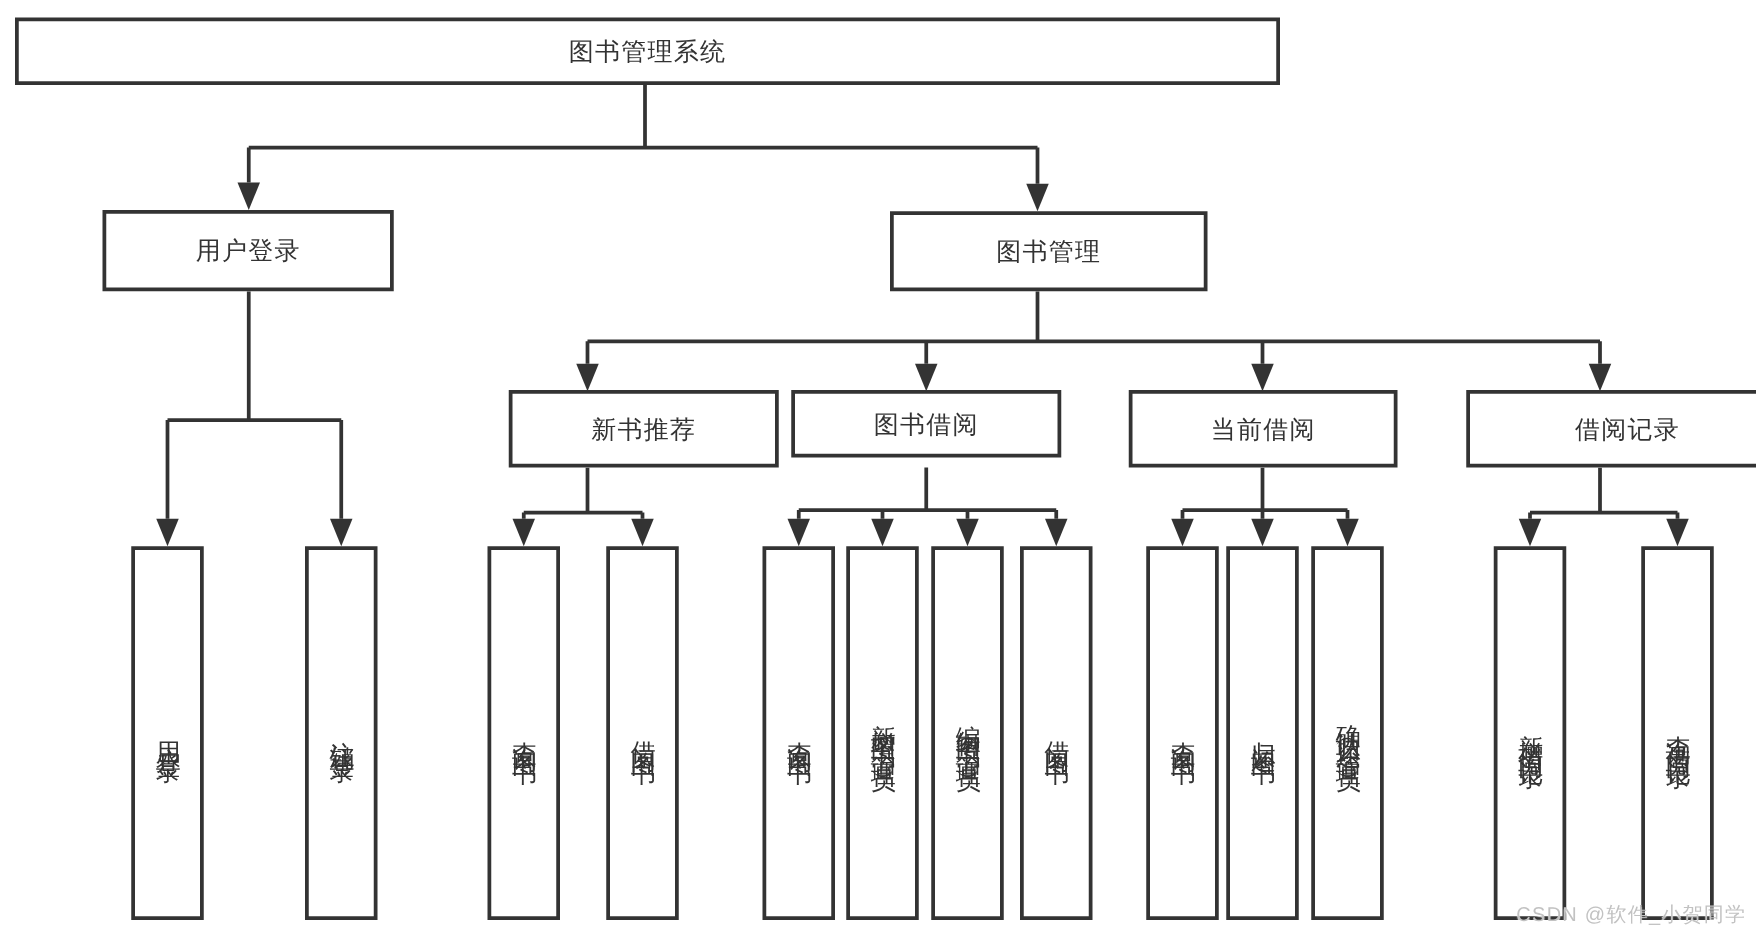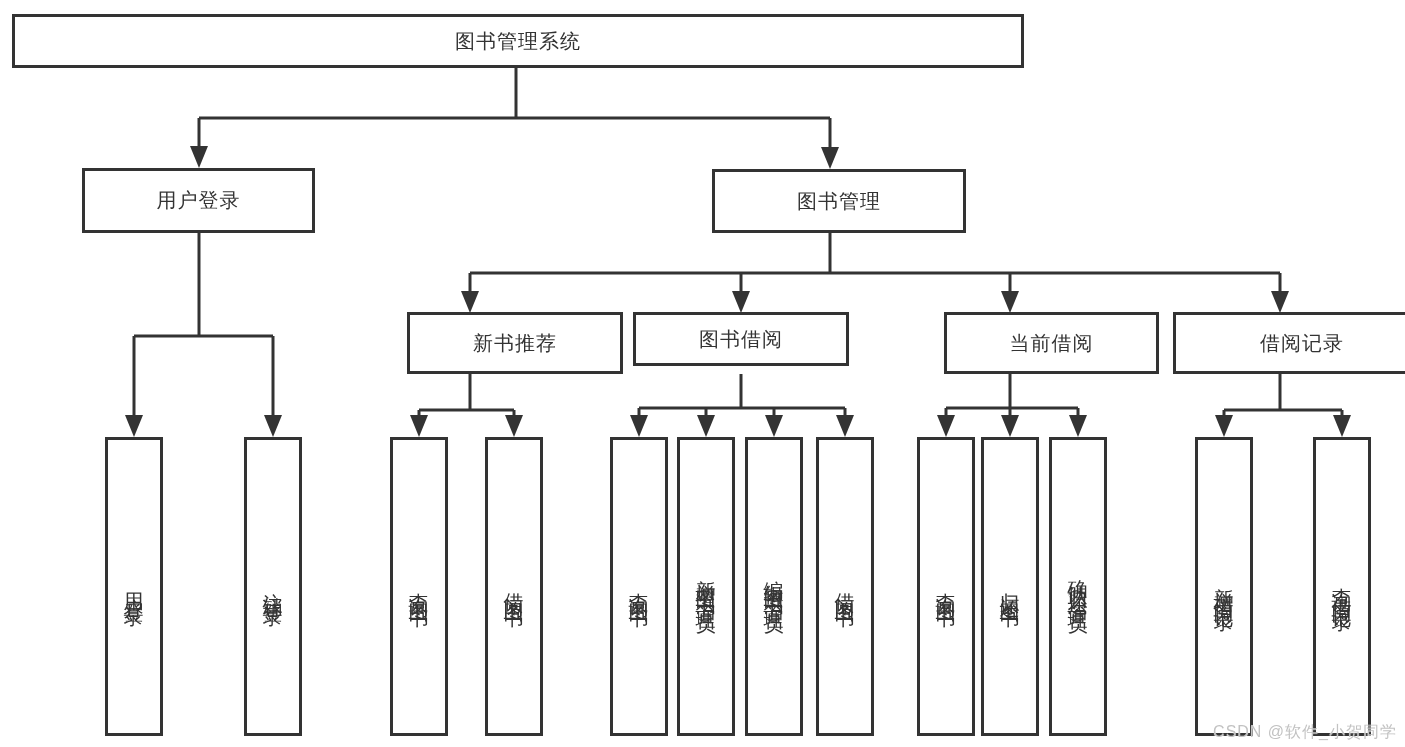--- a/index.html
+++ b/index.html
@@ -138,21 +138,21 @@
   <div class="box h" style="left:712px; top:169px; width:254px; height:64px;">
     <span>图书管理</span>
   </div>
 
   <div class="box h" style="left:363px; top:312px; width:216px; height:62px;margin-left:44px;">
     <span>新书推荐</span>
   </div>
   <div class="box h" style="left:633px; top:312px; width:216px; height:54px;">
     <span>图书借阅</span>
   </div>
-  <div class="box h" style="left:903px; top:312px; width:215px; height:62px;margin-left:41px;">
+  <div class="box h" style="left:903px; top:312px; width:215px; height:62px;">
     <span>当前借阅</span>
   </div>
   <div class="box h" style="left:1173px; top:312px; width:258px; height:62px;">
     <span>借阅记录</span>
   </div>
 
   <div class="box v" style="left:105px; top:437px; width:58px; height:299px;">
     <span>用户登录</span>
   </div>
   <div class="box v" style="left:244px; top:437px; width:58px; height:299px;">

